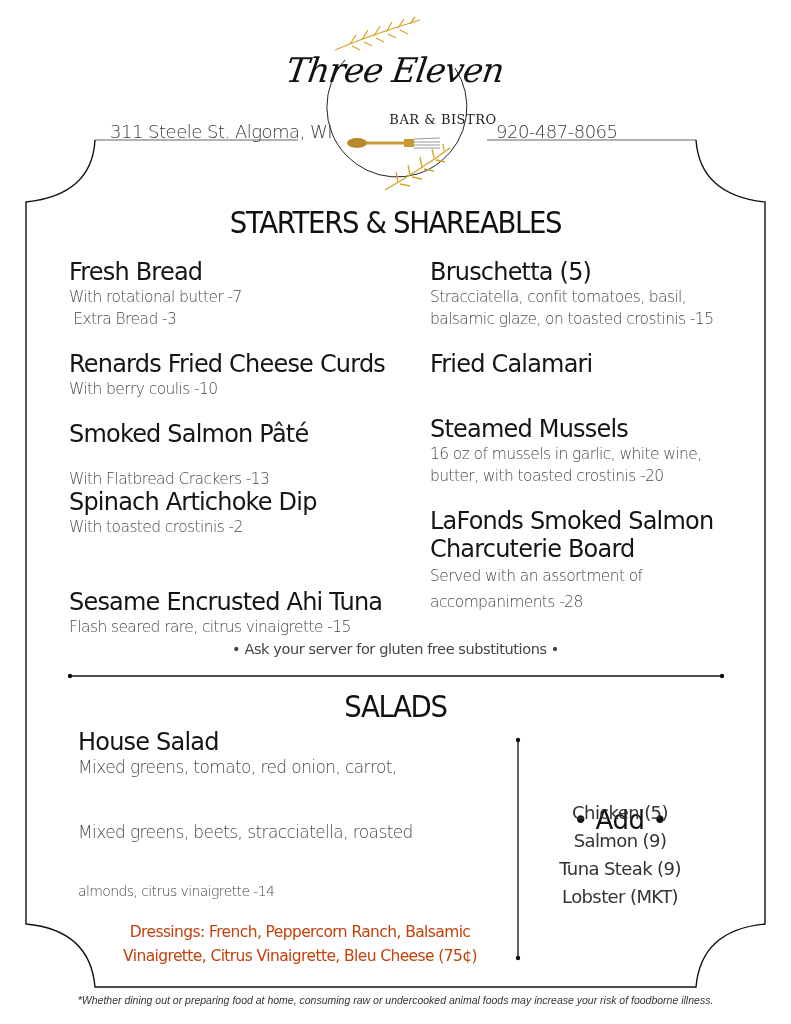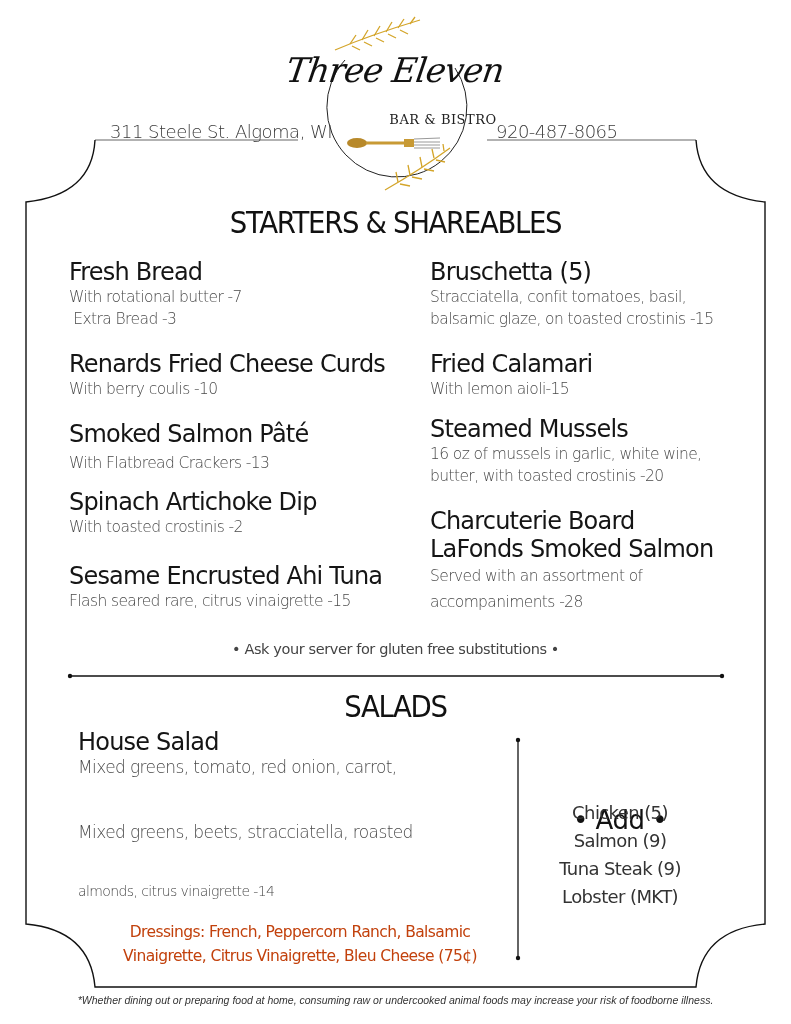--- a/index.html
+++ b/index.html
@@ -87,48 +87,47 @@
   <div class="item-name">Fresh Bread</div>
   <div class="item-desc">With rotational butter  -7</div>
   <div class="item-desc" style="white-space:pre;"> Extra Bread -3</div>
 </div>
 <div class="item col-left" style="top:350px;">
   <div class="item-name">Renards Fried Cheese Curds</div>
   <div class="item-desc">With berry coulis -10</div>
 </div>
 <div class="item col-left" style="top:420px;">
   <div class="item-name">Smoked Salmon Pâté</div>
-  <div class="item-desc" style="margin-top:4px;">With Flatbread Crackers  -13</div>
+  <div class="item-desc" style="margin-top:20px;">With Flatbread Crackers  -13</div>
 </div>
 <div class="item col-left" style="top:488px;">
   <div class="item-name">Spinach Artichoke Dip</div>
   <div class="item-desc">With toasted crostinis -2</div>
 </div>
-<div class="item col-left" style="top:562px;">
+<div class="item col-left" style="top:588px;">
   <div class="item-name">Sesame Encrusted Ahi Tuna</div>
   <div class="item-desc">Flash seared rare, citrus vinaigrette  -15</div>
 </div>
 
 <div class="item col-right" style="top:258px;">
   <div class="item-name">Bruschetta (5)</div>
   <div class="item-desc">Stracciatella, confit tomatoes, basil,</div>
   <div class="item-desc">balsamic glaze, on toasted crostinis  -15</div>
 </div>
 <div class="item col-right" style="top:350px;">
   <div class="item-name">Fried Calamari</div>
-  <div class="item-desc">With lemon aioli-15</div>
 </div>
 <div class="item col-right" style="top:415px;">
   <div class="item-name">Steamed Mussels</div>
   <div class="item-desc">16 oz of mussels in garlic, white wine,</div>
   <div class="item-desc">butter, with toasted crostinis  -20</div>
 </div>
 <div class="item col-right" style="top:507px;">
+  <div class="item-name">LaFonds Smoked Salmon</div>
   <div class="item-name">Charcuterie Board</div>
-  <div class="item-name">LaFonds Smoked Salmon</div>
   <div class="item-desc" style="line-height:26px;">Served with an assortment of</div>
   <div class="item-desc" style="line-height:26px;">accompaniments  -28</div>
 </div>
 
 <div class="gf-note">•  Ask your server for gluten free substitutions  •</div>
 
 <div class="section-title" style="top:689px;">SALADS</div>
 
 <div class="item" style="left:78px; top:728px;">
   <div class="item-name">House Salad</div>

